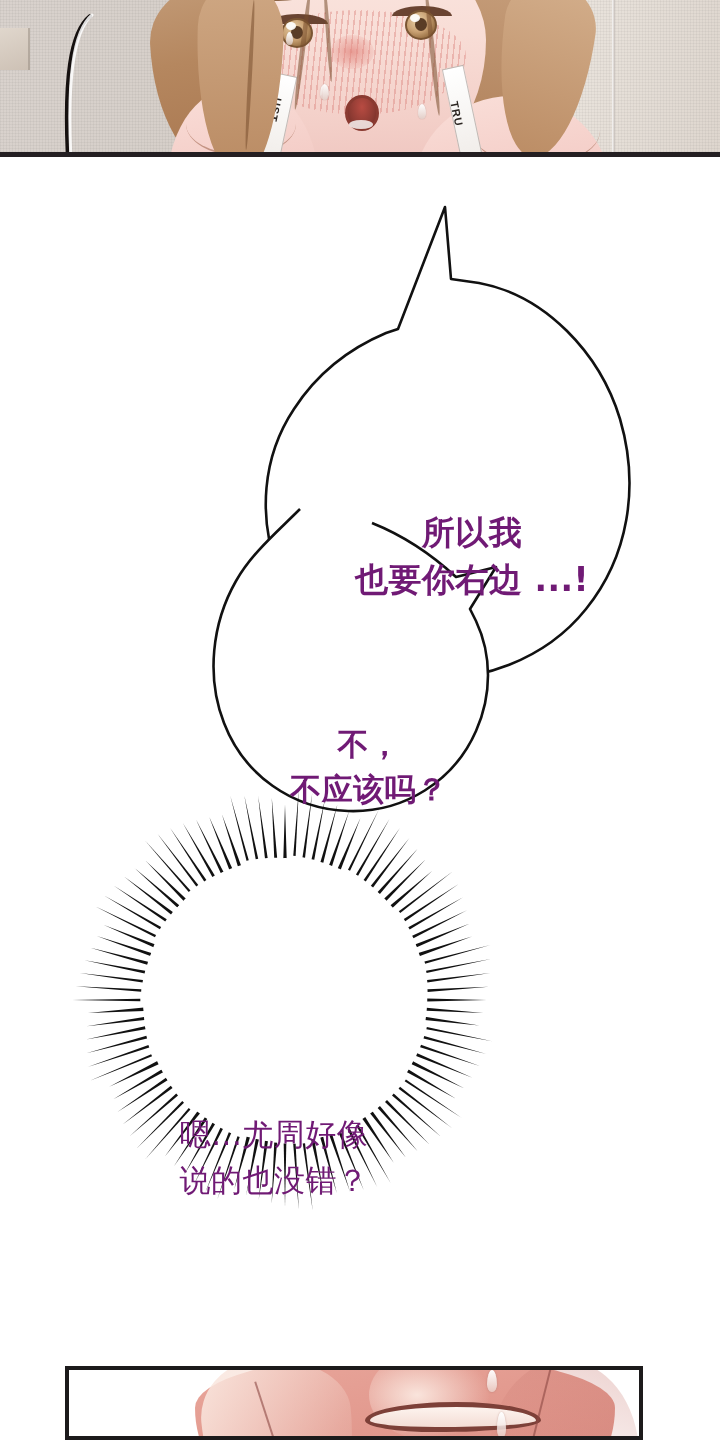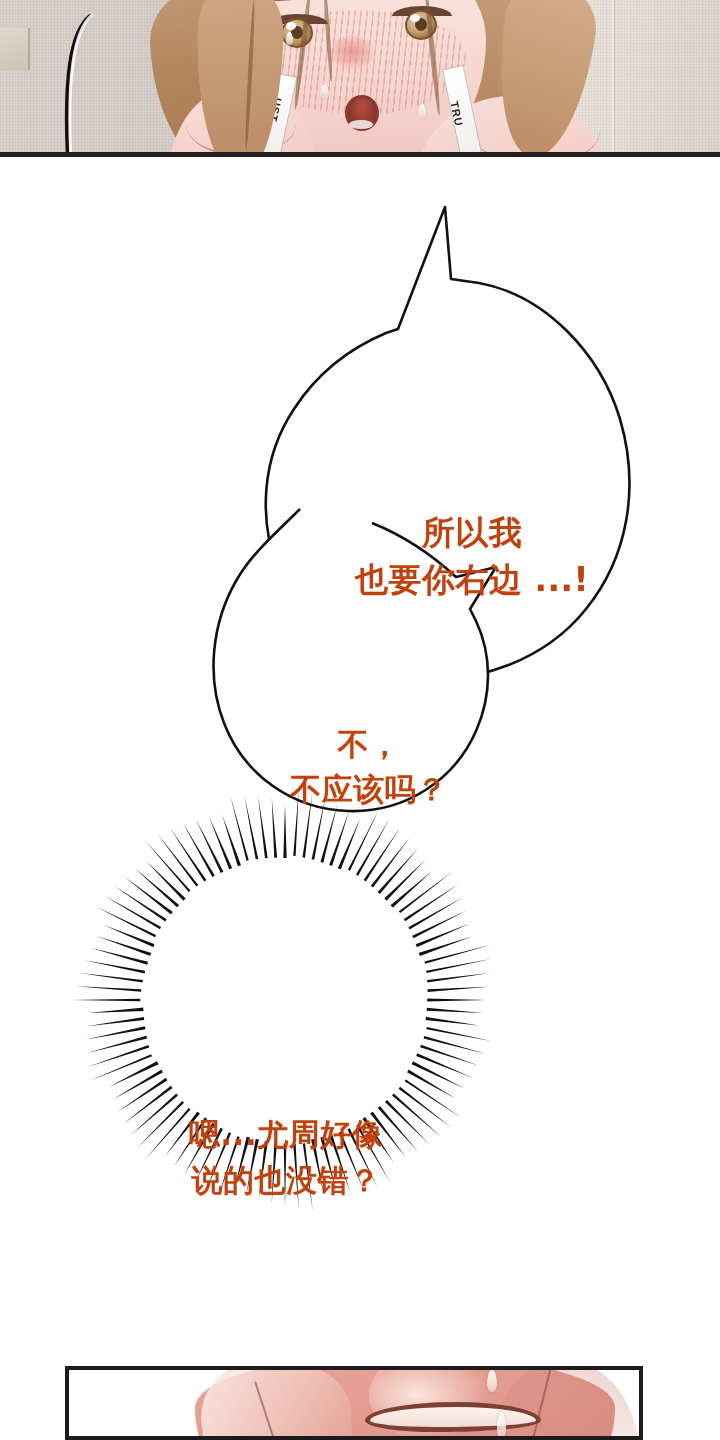--- a/index.html
+++ b/index.html
@@ -174,38 +174,38 @@
     position:absolute; border:0 solid #a9715c;
     border-bottom:2px solid rgba(169,113,92,0.65);
     border-radius:50%;
   }
 
   
   .bubble-layer { position:absolute; left:0; top:157px; width:720px; height:1180px; }
   .bubble-svg { position:absolute; left:0; top:0; overflow:visible; }
   .bubble-text {
     position:absolute;
-    color:#c2410c;
+    color:#701a75;
     text-align:center;
     white-space:pre-line;
     font-family:"DejaVu Sans","Liberation Sans",sans-serif;
   }
   #bubble1-text {
     left:322px; top:353px; width:300px;
     font-size:33px; line-height:1.42; font-weight:600;
     letter-spacing:0.5px;
   }
   #bubble2-text {
     left:237px; top:565px; width:264px;
     font-size:31px; line-height:1.45; font-weight:600;
     letter-spacing:0.5px;
   }
   #bubble3-text {
-    left:148px; top:955px; width:276px;
-    font-size:31px; line-height:1.48; font-weight:700;
+    left:136px; top:955px; width:276px;
+    font-size:31px; line-height:1.48; font-weight:400;
     letter-spacing:0.5px;
   }
 
   
   .panel-bottom {
     position:absolute; left:65px; top:1366px;
     width:578px; height:74px;
     border:4px solid #1c1a1b;
     background:#ffffff;
     overflow:hidden;

